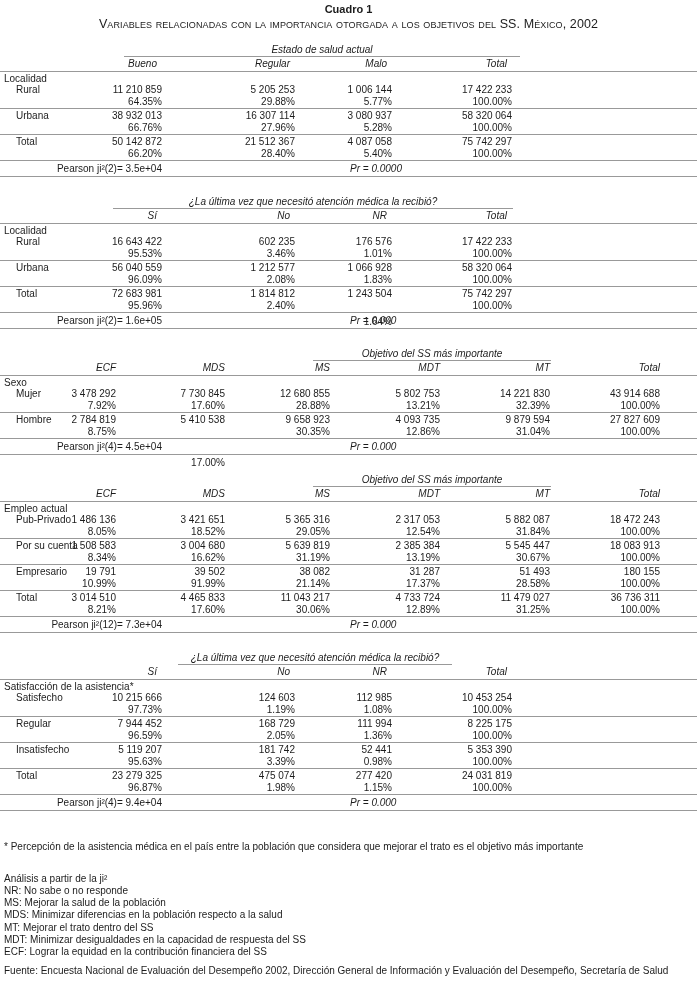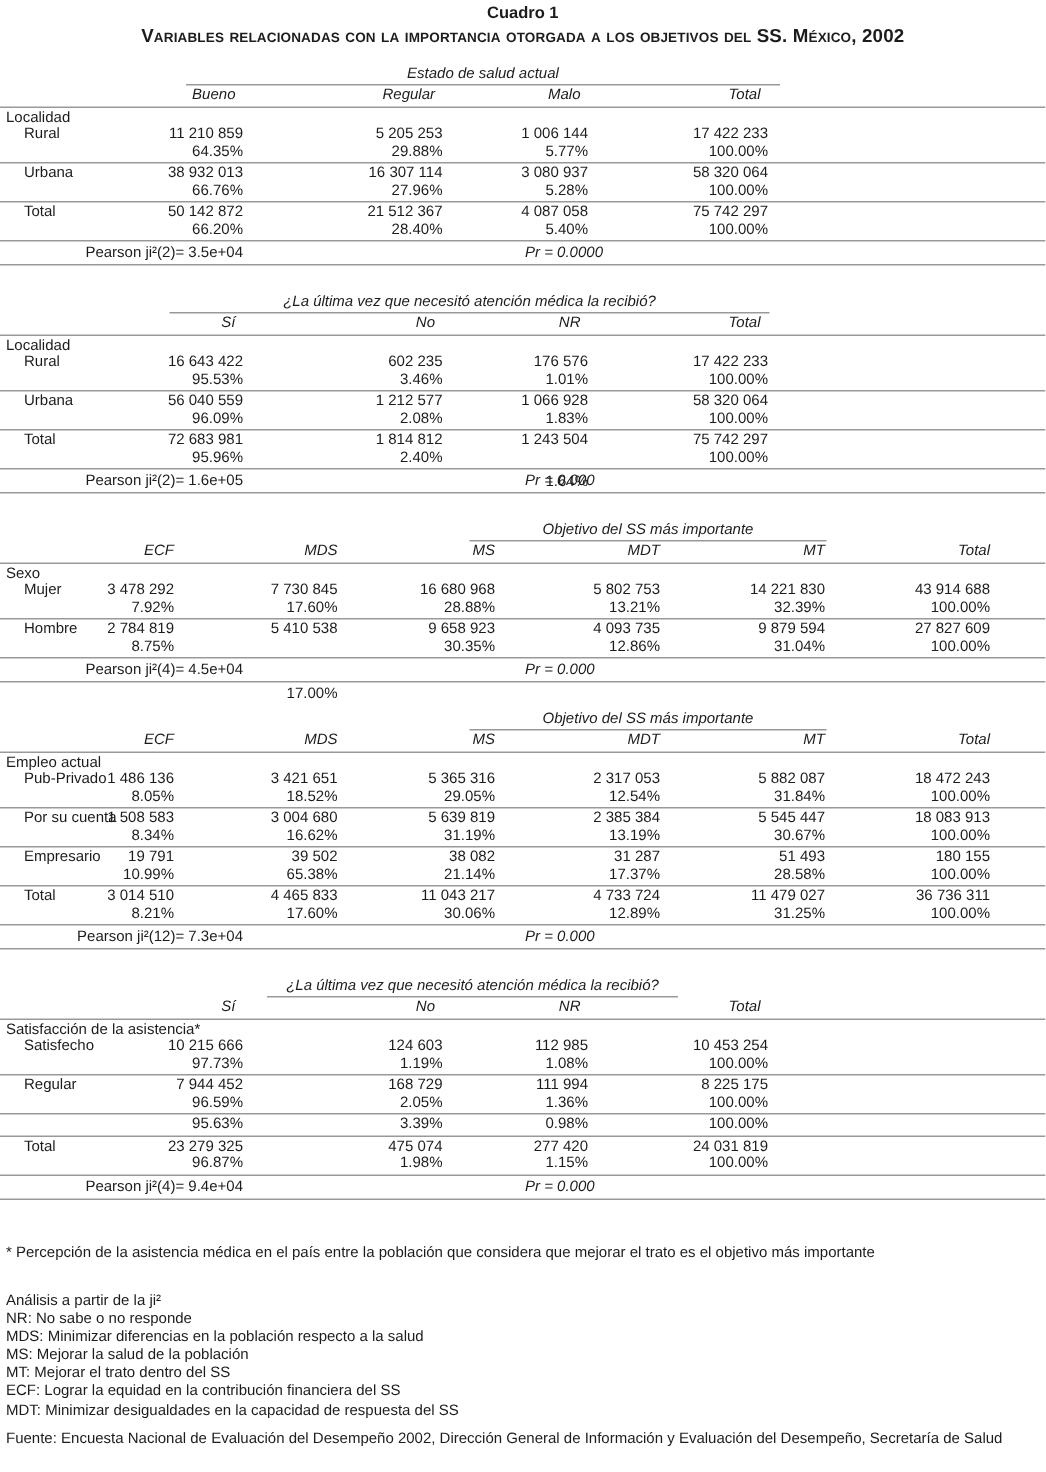--- a/index.html
+++ b/index.html
@@ -6,21 +6,21 @@
   html, body { background: #ffffff; }
   body {
     width: 697px; height: 981px; overflow: hidden;
     font-family: "Liberation Sans", "DejaVu Sans", sans-serif;
     font-size: 10px; color: #1c1c1c;
   }
   .page { padding-top: 3px; }
 
   .cuadro { text-align: center; font-weight: 700; font-size: 11px; }
   .main-title {
-    text-align: center; font-weight: 700; font-size: 12.5px;
+    text-align: center; font-weight: 400; font-size: 12.5px;
     font-variant: small-caps; letter-spacing: 0.1px; margin-top: 2px;
   }
 
   .tbl { margin-top: 19px; }
   .tbl-0 { margin-top: 13px; }
 
   .ghead-row { display: flex; height: 13px; line-height: 12px; margin-bottom: 1px; }
   .ghead {
     font-style: italic; text-align: center;
     border-bottom: 1px solid #999; padding-bottom: 1px;
@@ -197,21 +197,21 @@
           <div class="c" style="width: 110px;">MDT</div>
           <div class="c" style="width: 110px;">MT</div>
           <div class="c" style="width: 110px;">Total</div>
         </div>
         <div class="hline"></div>
         <div class="category">Sexo</div>
         <div class="row">
           <div class="lbl" style="width: 60px;">Mujer</div>
           <div class="c" style="width: 56px;">3 478 292</div>
           <div class="c" style="width: 109px;">7 730 845</div>
-          <div class="c" style="width: 105px;">16 680 968</div>
+          <div class="c" style="width: 105px;">12 680 855</div>
           <div class="c" style="width: 110px;">5 802 753</div>
           <div class="c" style="width: 110px;">14 221 830</div>
           <div class="c" style="width: 110px;">43 914 688</div>
         </div>
         <div class="row">
           <div class="lbl" style="width: 60px;"></div>
           <div class="c" style="width: 56px;">7.92%</div>
           <div class="c" style="width: 109px;">17.60%</div>
           <div class="c" style="width: 105px;">28.88%</div>
           <div class="c" style="width: 110px;">13.21%</div>
@@ -302,21 +302,21 @@
           <div class="c" style="width: 56px;">19 791</div>
           <div class="c" style="width: 109px;">39 502</div>
           <div class="c" style="width: 105px;">38 082</div>
           <div class="c" style="width: 110px;">31 287</div>
           <div class="c" style="width: 110px;">51 493</div>
           <div class="c" style="width: 110px;">180 155</div>
         </div>
         <div class="row">
           <div class="lbl" style="width: 60px;"></div>
           <div class="c" style="width: 56px;">10.99%</div>
-          <div class="c" style="width: 109px;">65.38%</div>
+          <div class="c" style="width: 109px;">91.99%</div>
           <div class="c" style="width: 105px;">21.14%</div>
           <div class="c" style="width: 110px; text-align: right;">17.37%</div>
           <div class="c" style="width: 110px;">28.58%</div>
           <div class="c" style="width: 110px;">100.00%</div>
         </div>
         <div class="hline"></div>
         <div class="row">
           <div class="lbl" style="width: 60px;">Total</div>
           <div class="c" style="width: 56px;">3 014 510</div>
           <div class="c" style="width: 109px;">4 465 833</div>
@@ -378,20 +378,27 @@
         </div>
         <div class="row">
           <div class="lbl" style="width: 96px;"></div>
           <div class="c" style="width: 66px;">96.59%</div>
           <div class="c" style="width: 133px;">2.05%</div>
           <div class="c" style="width: 97px;">1.36%</div>
           <div class="c" style="width: 120px;">100.00%</div>
         </div>
         <div class="hline"></div>
         <div class="row">
+          <div class="lbl" style="width: 96px;">Insatisfecho</div>
+          <div class="c" style="width: 66px;">5 119 207</div>
+          <div class="c" style="width: 133px;">181 742</div>
+          <div class="c" style="width: 97px;">52 441</div>
+          <div class="c" style="width: 120px;">5 353 390</div>
+        </div>
+        <div class="row">
           <div class="lbl" style="width: 96px;"></div>
           <div class="c" style="width: 66px;">95.63%</div>
           <div class="c" style="width: 133px;">3.39%</div>
           <div class="c" style="width: 97px;">0.98%</div>
           <div class="c" style="width: 120px;">100.00%</div>
         </div>
         <div class="hline"></div>
         <div class="row">
           <div class="lbl" style="width: 96px;">Total</div>
           <div class="c" style="width: 66px;">23 279 325</div>
@@ -413,21 +420,21 @@
         </div>
         <div class="hline"></div>
       </div>
     </div>
 
   <div class="footnotes">
     <div class="fn-star">* Percepción de la asistencia médica en el país entre la población que considera que mejorar el trato es el objetivo más importante</div>
     <div class="fn-analisis">Análisis a partir de la ji²</div>
     <div id="abbr-list">
         <div class="fn-line">NR: No sabe o no responde</div>
+        <div class="fn-line">MS: Mejorar la salud de la población</div>
         <div class="fn-line">MDS: Minimizar diferencias en la población respecto a la salud</div>
-        <div class="fn-line">MS: Mejorar la salud de la población</div>
         <div class="fn-line">MT: Mejorar el trato dentro del SS</div>
+        <div class="fn-line">MDT: Minimizar desigualdades en la capacidad de respuesta del SS</div>
         <div class="fn-line">ECF: Lograr la equidad en la contribución financiera del SS</div>
-        <div class="fn-line">MDT: Minimizar desigualdades en la capacidad de respuesta del SS</div>
       </div>
     <div class="fn-fuente">Fuente: Encuesta Nacional de Evaluación del Desempeño 2002, Dirección General de Información y Evaluación del Desempeño, Secretaría de Salud</div>
   </div>
 </div>
 
 </body></html>

